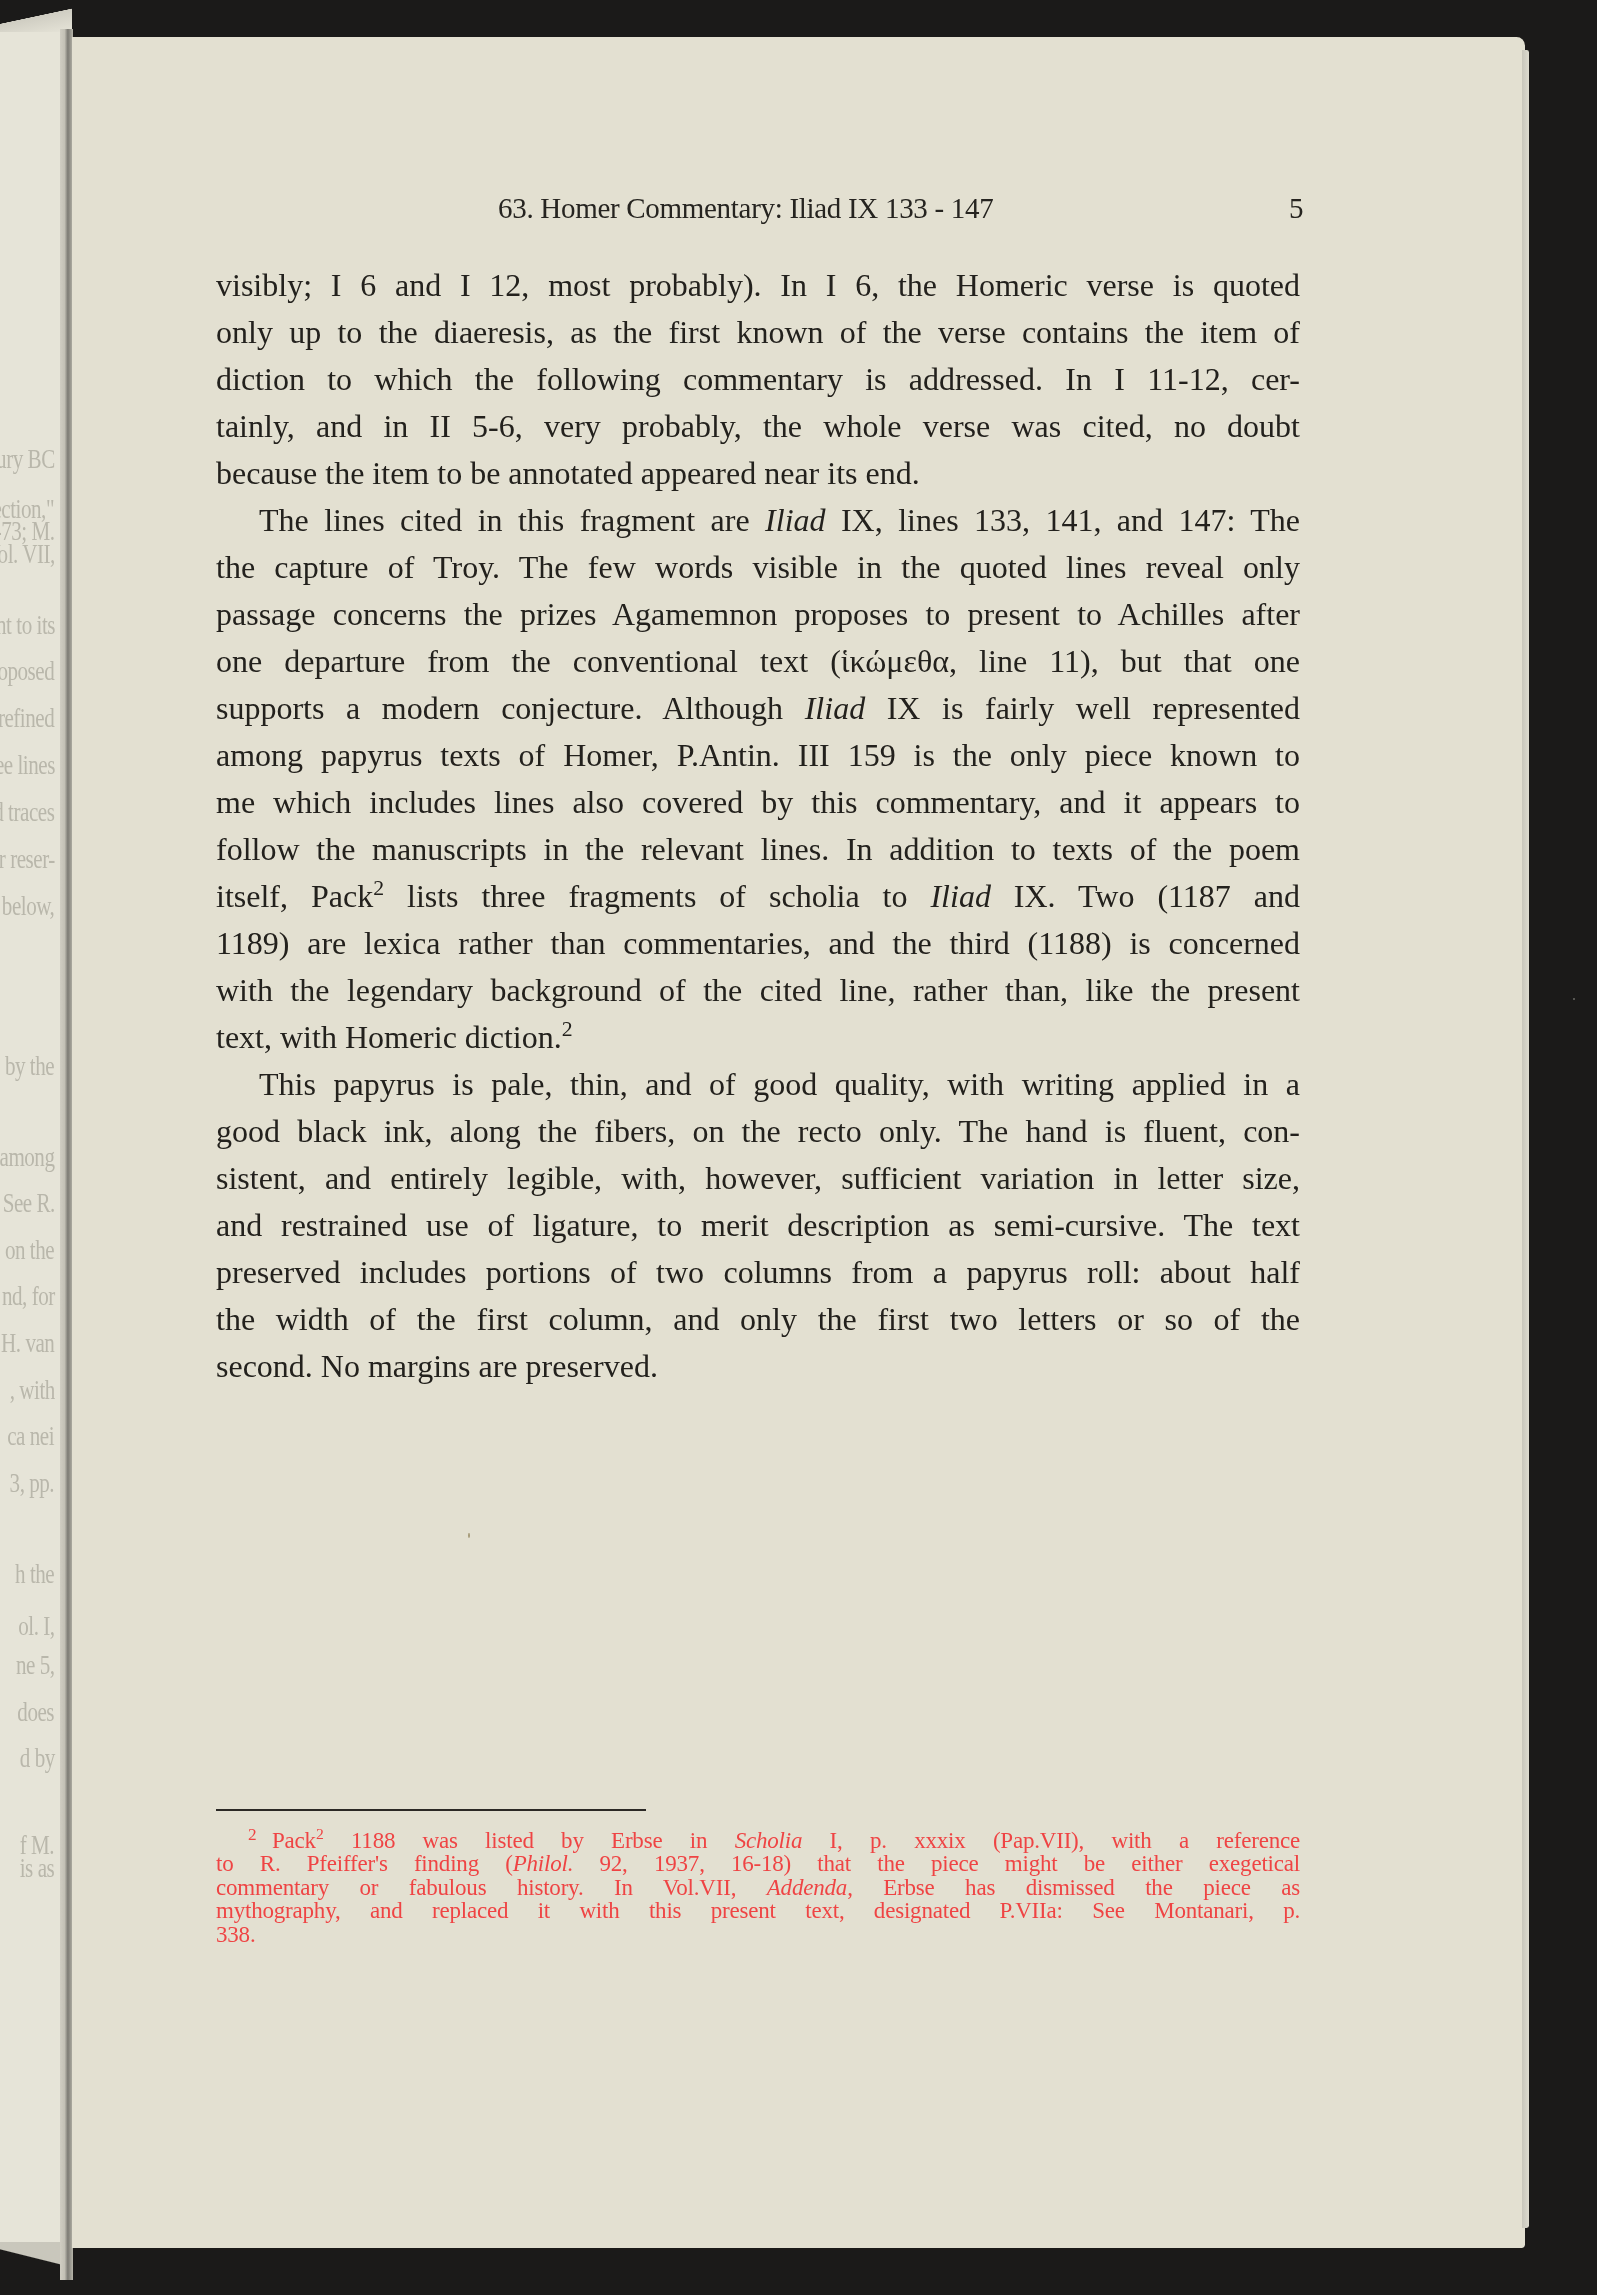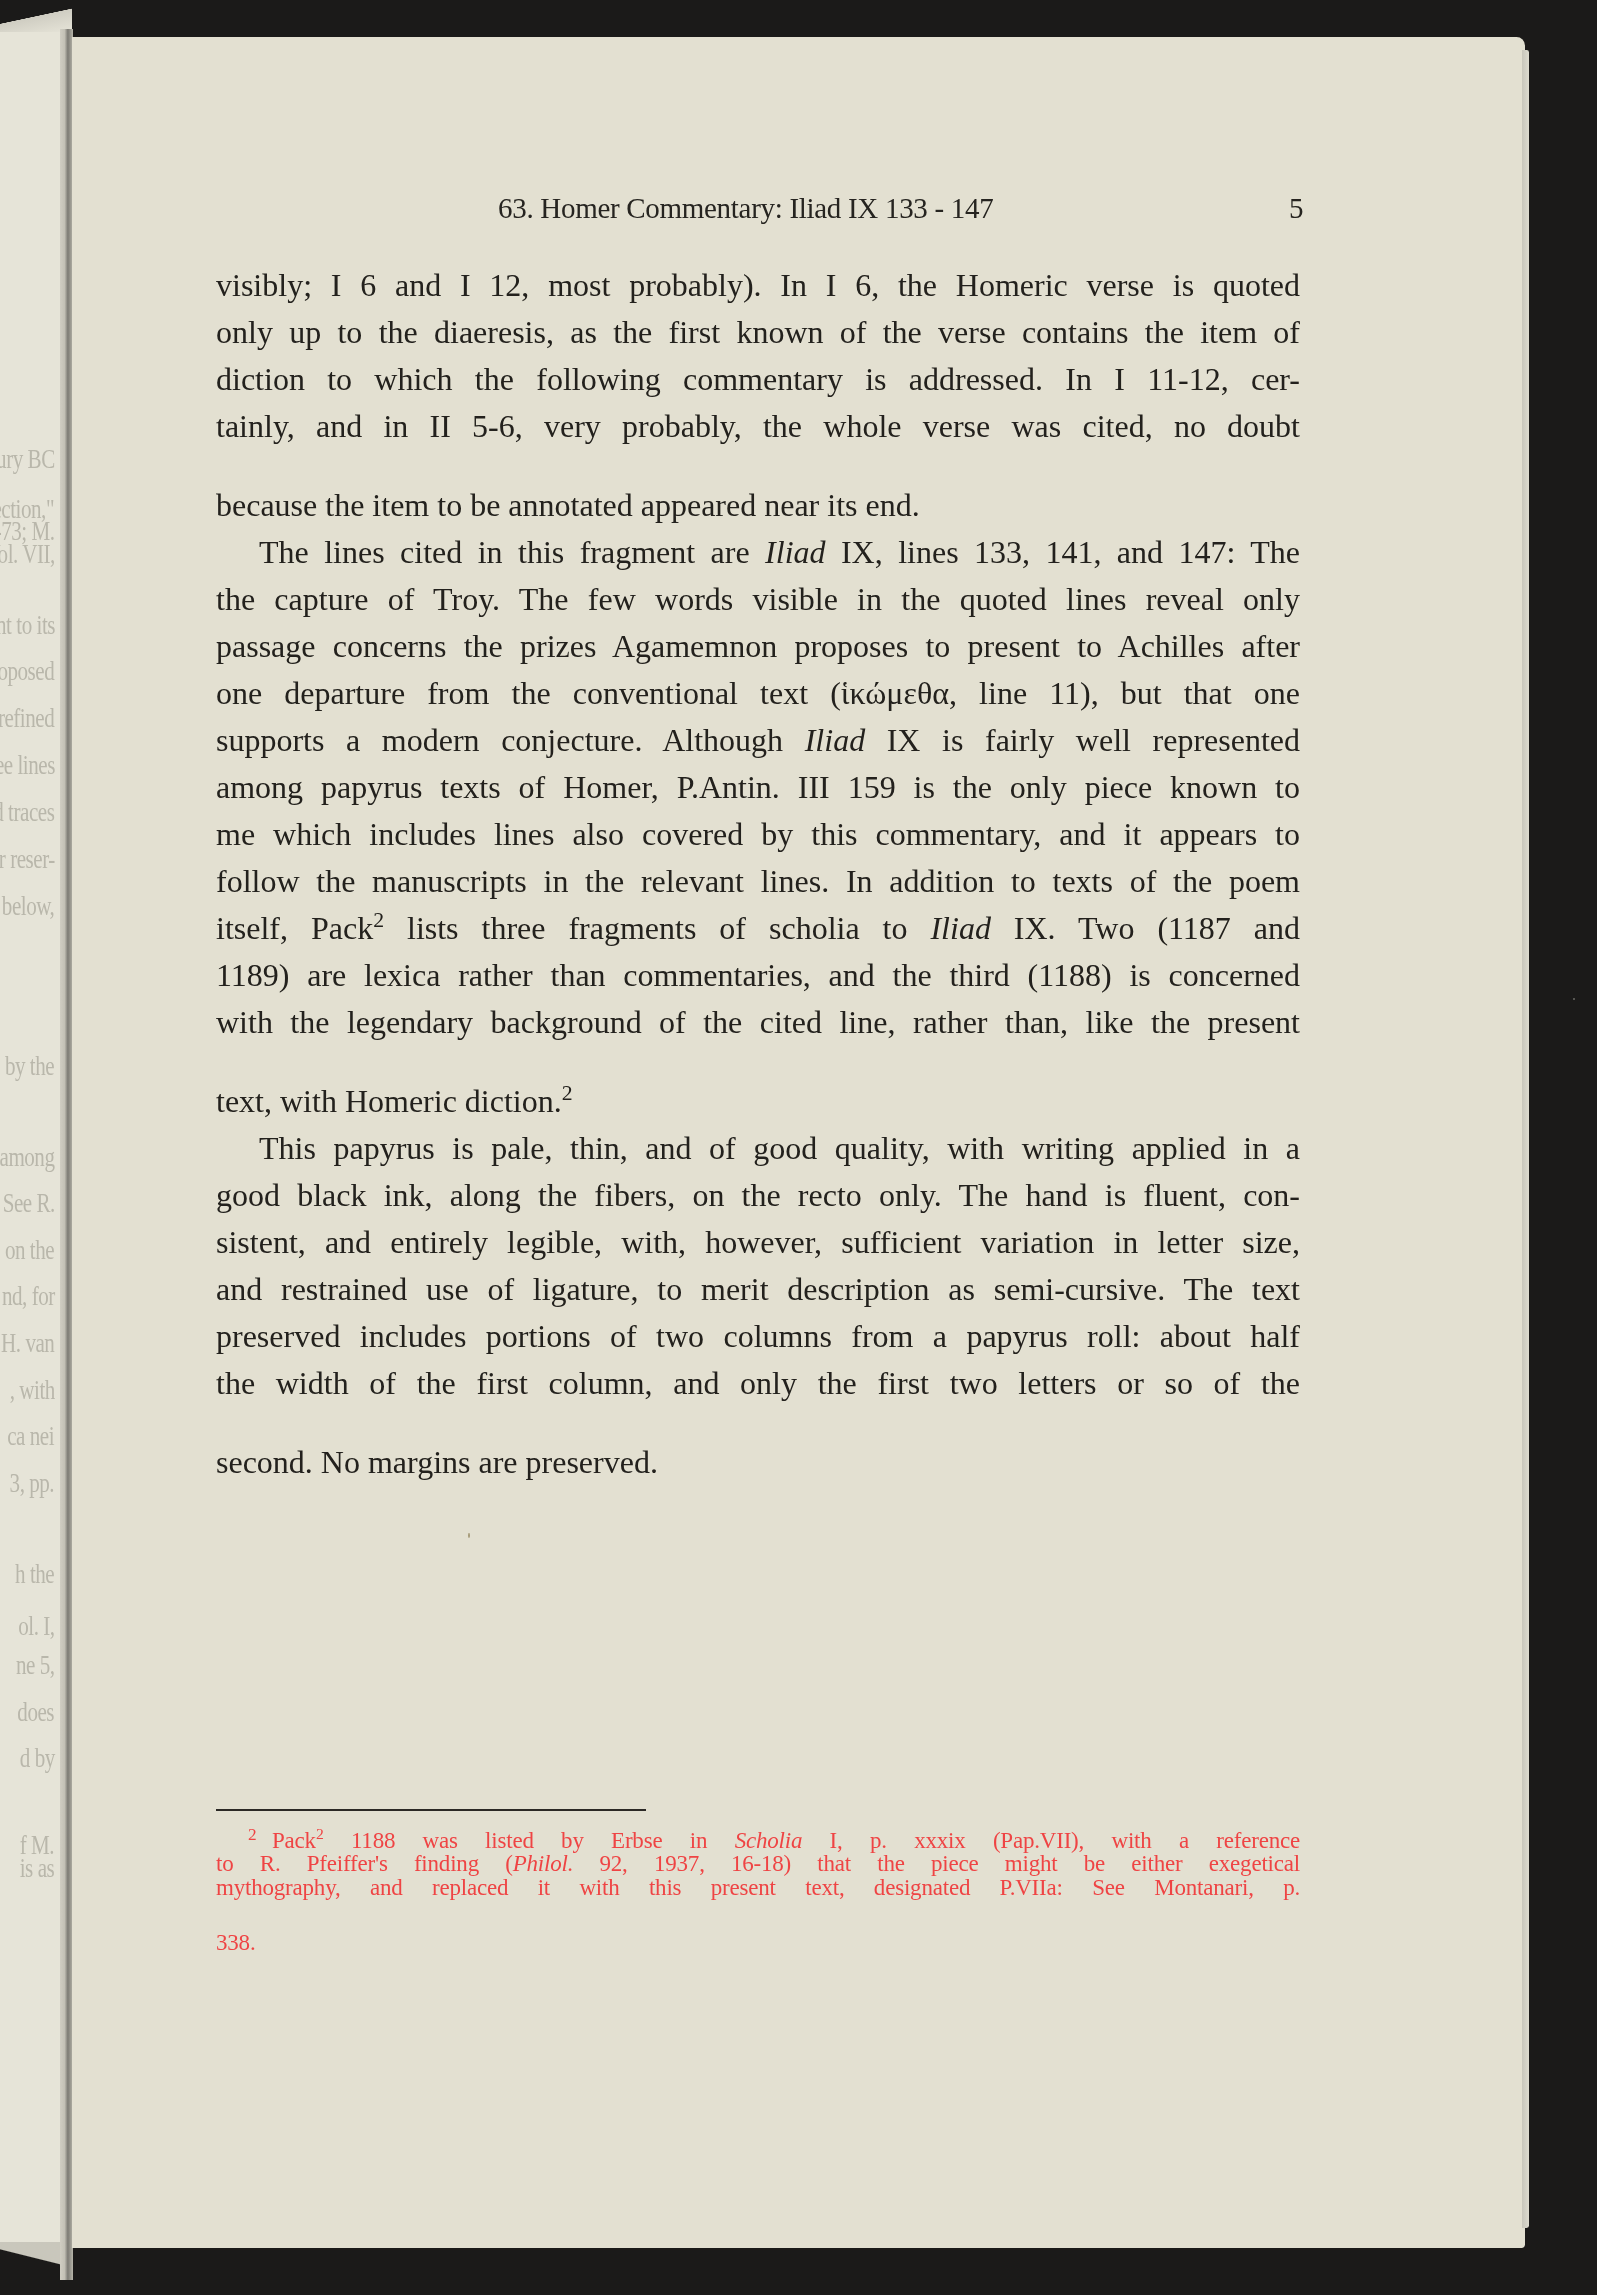--- a/index.html
+++ b/index.html
@@ -50,21 +50,21 @@
     position: absolute; left: 1289px; top: 192px;
     font-size: 29px; color: #262420;
   }
   .body-text {
     position: absolute; left: 216px; top: 262px; width: 1084px;
     font-size: 32px; line-height: 47px; color: #23211d;
     text-align: justify;
   }
   .body-text p { margin: 0; }
   .line { display: block; text-align: justify; text-align-last: justify; white-space: nowrap; }
-  .line.last { text-align-last: left; margin-top: 32px; }
+  .line.last { text-align-last: left; }
   sup { font-size: 0.68em; line-height: 0; vertical-align: 0.55em; }
   i { font-style: italic; }
   .footnote-rule {
     position: absolute; left: 216px; top: 1809px; width: 430px; height: 2.4px;
     background: #2b2925;
   }
   .footnote {
     position: absolute; left: 216px; top: 1829px; width: 1084px;
     font-size: 23px; line-height: 23.4px; color: #ef4444;
   }
@@ -145,19 +145,20 @@
     <span class="line">the width of the first column, and only the first two letters or so of the</span>
     <span class="line last">second.  No margins are preserved.</span>
   </p>
 </div>
 
 <div class="footnote-rule"></div>
 
 <div class="footnote">
   <span class="line"><span class="fn-marker">2</span><span>Pack</span><sup>2</sup><span> 1188 was listed by Erbse in </span><i>Scholia</i><span> I, p. xxxix (Pap.VII), with a reference</span></span>
   <span class="line"><span>to R. Pfeiffer's finding (</span><i>Philol.</i><span> 92, 1937, 16-18) that the piece might be either exegetical</span></span>
+  <span class="line"><span>commentary or fabulous history.  In Vol.VII, </span><i>Addenda</i><span>, Erbse has dismissed the piece as</span></span>
   <span class="line">mythography, and replaced it with this present text, designated P.VIIa:  See Montanari, p.</span>
   <span class="line last">338.</span>
 </div>
 
 <div class="speck" style="left:1573px;top:998px;width:2.4px;height:2.4px;background:#6b6a64"></div>
 <div class="speck" style="left:468px;top:1533px;width:1.8px;height:4.9px"></div>
 
 
 </body></html>

